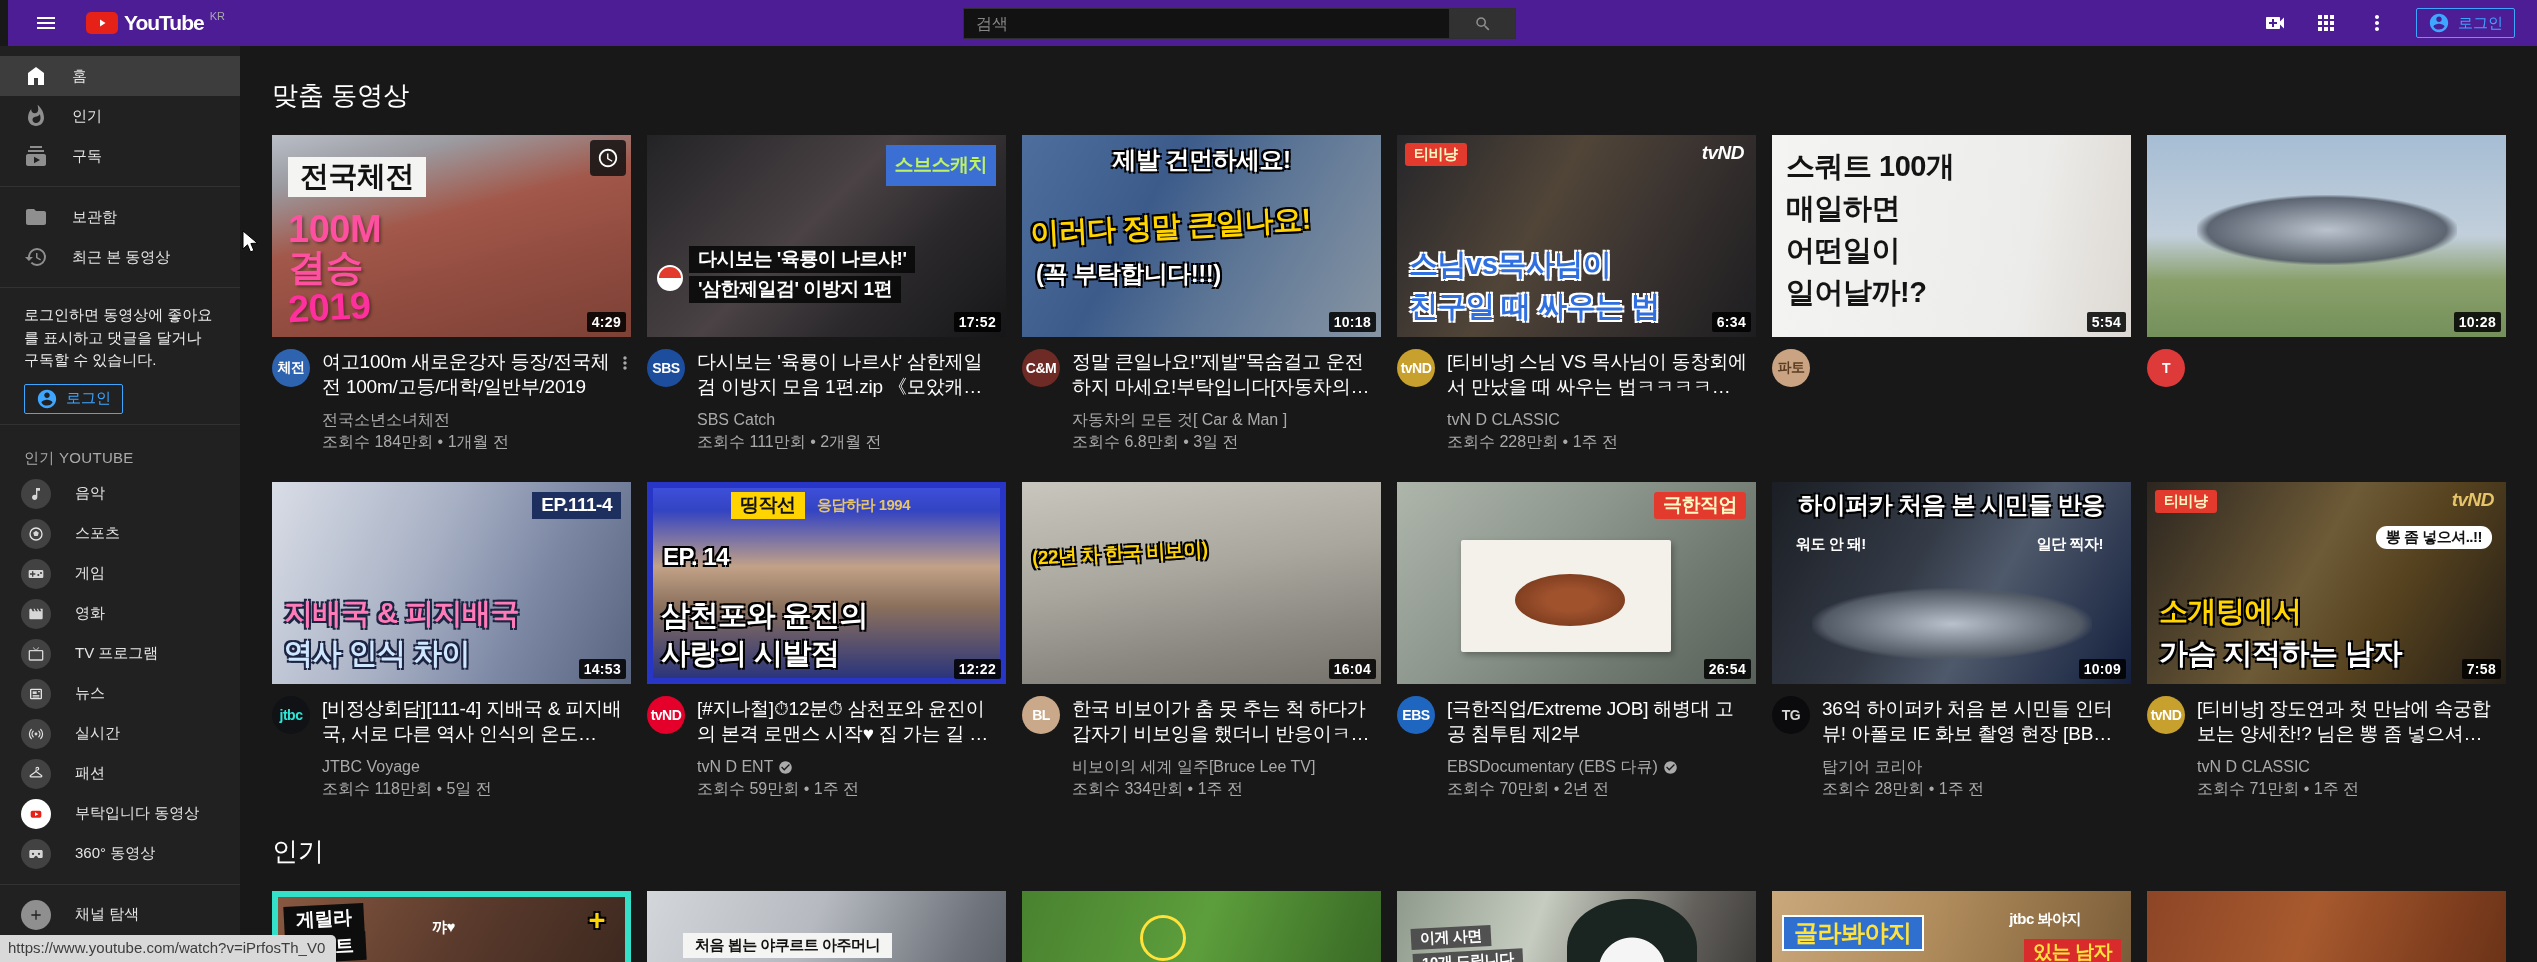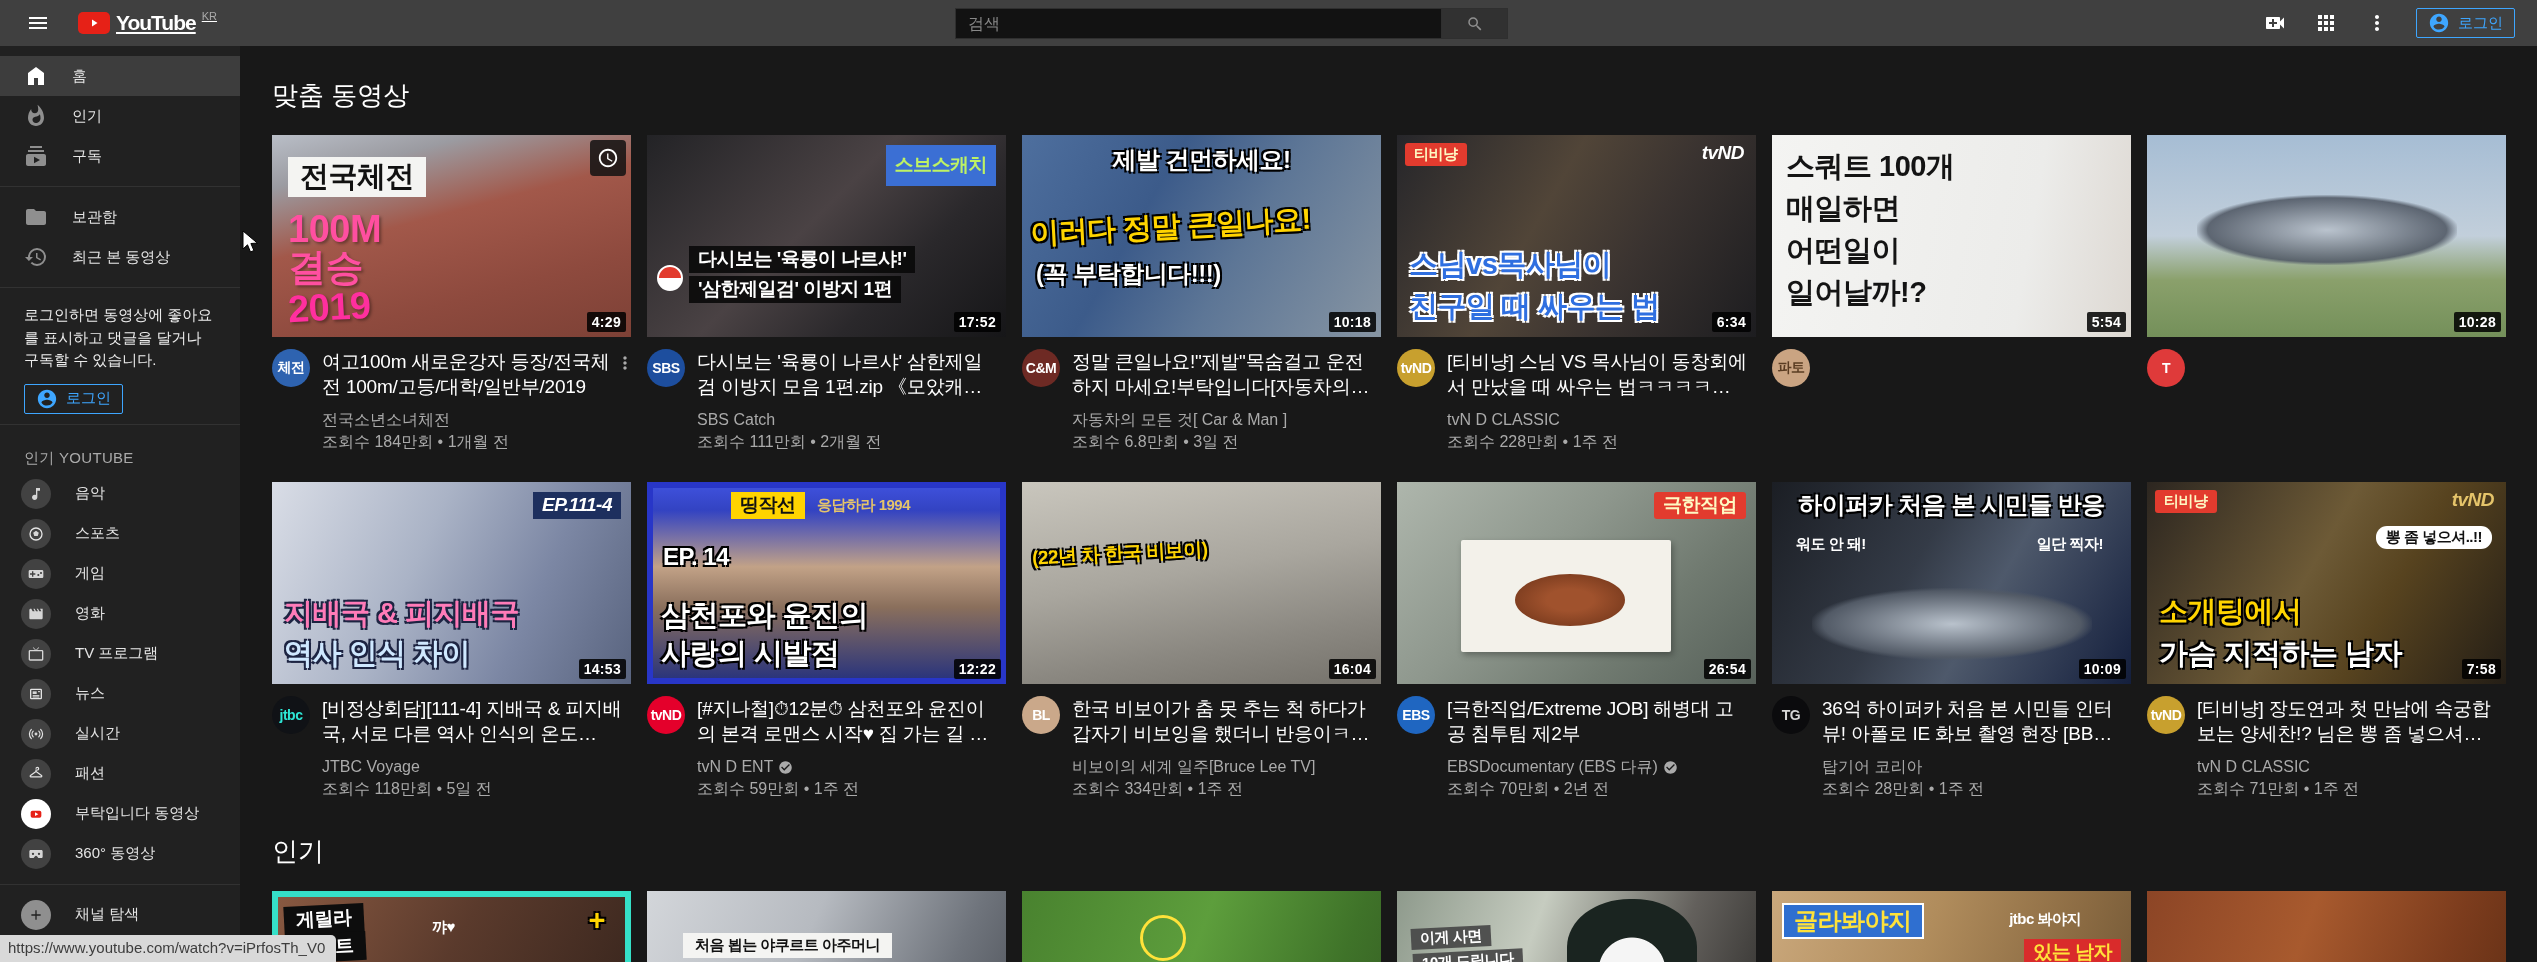--- a/index.html
+++ b/index.html
@@ -5,22 +5,22 @@
   * { margin:0; padding:0; box-sizing:border-box; }
   html,body { width:2537px; height:962px; overflow:hidden; }
   body {
     background:#181818;
     font-family:"Liberation Sans","DejaVu Sans",sans-serif;
     position:relative;
     color:#fff;
   }
   
   .masthead {
-    position:absolute; top:0; left:0; right:0; height:46px;
-    background:#404040; display:flex; align-items:center; z-index:30;text-decoration:underline;
+    position:absolute; top:0; left:8px; right:0; height:46px;
+    background:#4c1d95; display:flex; align-items:center; z-index:30;
   }
   .mast-left { display:flex; align-items:center; gap:28px; padding-left:26px; }
   .icon-btn { background:none; border:none; color:#fff; cursor:pointer; display:flex; align-items:center; }
   .icon-btn svg { width:24px; height:24px; fill:currentColor; }
   .logo { display:flex; align-items:flex-start; gap:6px; cursor:pointer; }
   .logo-mark { width:32px; height:22px; background:#e62117; border-radius:5px; display:flex; align-items:center; justify-content:center; }
   .logo-mark svg { width:12px; height:12px; fill:#fff; }
   .logo-word { color:#fff; font-size:21px; font-weight:bold; letter-spacing:-1px; line-height:22px; }
   .logo-country { color:#aaa; font-size:11px; margin-top:-2px; }
   .mast-center { position:absolute; left:955px; top:8px; display:flex; height:31px; }
@@ -121,21 +121,21 @@
   .yellow-stroke { color:#ffd400; text-shadow:-2px -2px 0 #000,2px -2px 0 #000,-2px 2px 0 #000,2px 2px 0 #000; }
   .blue-stroke { color:#2f6fe0; text-shadow:-2px -2px 0 #fff,2px -2px 0 #fff,-2px 2px 0 #fff,2px 2px 0 #fff; }
   .pink-stroke { color:#ff7bb8; text-shadow:-2px -2px 0 #1d2442,2px -2px 0 #1d2442,-2px 2px 0 #1d2442,2px 2px 0 #1d2442; }
   .skyblue-stroke { color:#cfe8ff; text-shadow:-2px -2px 0 #1d2442,2px -2px 0 #1d2442,-2px 2px 0 #1d2442,2px 2px 0 #1d2442; }
   .pink { color:#ff4fa0; text-shadow:2px 2px 3px rgba(0,0,0,0.35); }
   .magenta { color:#ff2f9e; text-shadow:2px 2px 3px rgba(0,0,0,0.35); }
   .box-light { background:#f4f4f2; color:#111; padding:4px 12px; }
   .box-dark { background:#0d0d0d; color:#fff; padding:4px 12px; }
   .box-gray { background:rgba(72,72,72,0.92); color:#fff; padding:2px 9px; font-weight:700; }
   .box-blue { background:#3b6fd4; color:#bef264; padding:10px 9px; }
-  .box-navy { background:#1d2f5e; color:#fff; padding:3px 9px;font-style:italic; }
+  .box-navy { background:#1d2f5e; color:#fff; padding:3px 9px; }
   .box-red { background:#e23b2e; color:#fef9c3; padding:3px 9px; border-radius:3px; }
   .box-red2 { background:#d92b2b; color:#ffe23a; padding:3px 9px; }
   .box-yellow { background:#ffd400; color:#111; padding:3px 9px; }
   .box-skyblue { background:#2f6fd0; color:#ffe23a; padding:3px 10px; border:2px solid #fff; }
   .banner { background:rgba(8,8,8,0.88); color:#fff; padding:3px 9px; font-weight:700; }
   .bubble { background:#fff; color:#111; padding:3px 10px; border-radius:11px; font-weight:700; }
   .sbs-logo { width:26px; height:26px; border-radius:50%; background:linear-gradient(180deg,#e23b2e 50%,#fff 50%); border:2px solid #fff; }
   .foodbox { background:#f3f1ea; border-radius:2px; box-shadow:2px 3px 6px rgba(0,0,0,0.3); }
   .chicken { background:radial-gradient(ellipse,#a0522d 30%,#7a3b1e 80%); border-radius:50%; }
   .carblob { background:radial-gradient(ellipse, #b9c2cc 0%, #525a66 65%, transparent 72%); }
@@ -617,21 +617,21 @@
       </div>
       <div class="pop-thumb" style="background: linear-gradient(110deg, rgb(73, 130, 47) 0%, rgb(93, 158, 60) 45%, rgb(63, 115, 41) 80%, rgb(54, 95, 36) 100%);">
         <span class="ov ring" style="top: 24px; left: 118px;"></span>
       </div>
       <div class="pop-thumb" style="background: linear-gradient(110deg, rgb(142, 154, 140) 0%, rgb(198, 204, 192) 35%, rgb(99, 96, 92) 70%, rgb(43, 42, 40) 100%);">
         <span class="ov penguin" style="left: 170px; top: 8px; width: 130px; height: 100px;"></span>
         <span class="ov box-gray sm slant" style="top: 36px; left: 14px;">이게 사면</span>
         <span class="ov box-gray sm slant" style="top: 60px; left: 16px;">10개 드립니다</span>
       </div>
       <div class="pop-thumb" style="background: linear-gradient(110deg, rgb(202, 168, 124) 0%, rgb(176, 140, 92) 40%, rgb(138, 106, 66) 75%, rgb(107, 82, 51) 100%);">
-        <span class="ov box-skyblue lg" style="top: 12px; left: 10px;">골라봐야지</span>
+        <span class="ov box-skyblue lg" style="top: 24px; left: 10px;">골라봐야지</span>
         <span class="ov white sm" style="top: 20px; right: 50px;">jtbc 봐야지</span>
         <span class="ov box-red2 md" style="top: 48px; right: 10px;">있는 남자</span>
       </div>
       <div class="pop-thumb" style="background: linear-gradient(110deg, rgb(140, 69, 38) 0%, rgb(168, 90, 46) 40%, rgb(124, 60, 29) 75%, rgb(94, 45, 20) 100%);"></div>
     </div>
 </main>
 
 <div class="status-bubble">https://www.youtube.com/watch?v=iPrfosTh_V0</div>
 <svg class="cursor" width="18" height="26" viewBox="0 0 18 26">
   <path d="M1 1l0 18 4.5-4.2 3 7.2 3.4-1.5-3-7 6.5-.4z" fill="#fff" stroke="#000" stroke-width="1"></path>

